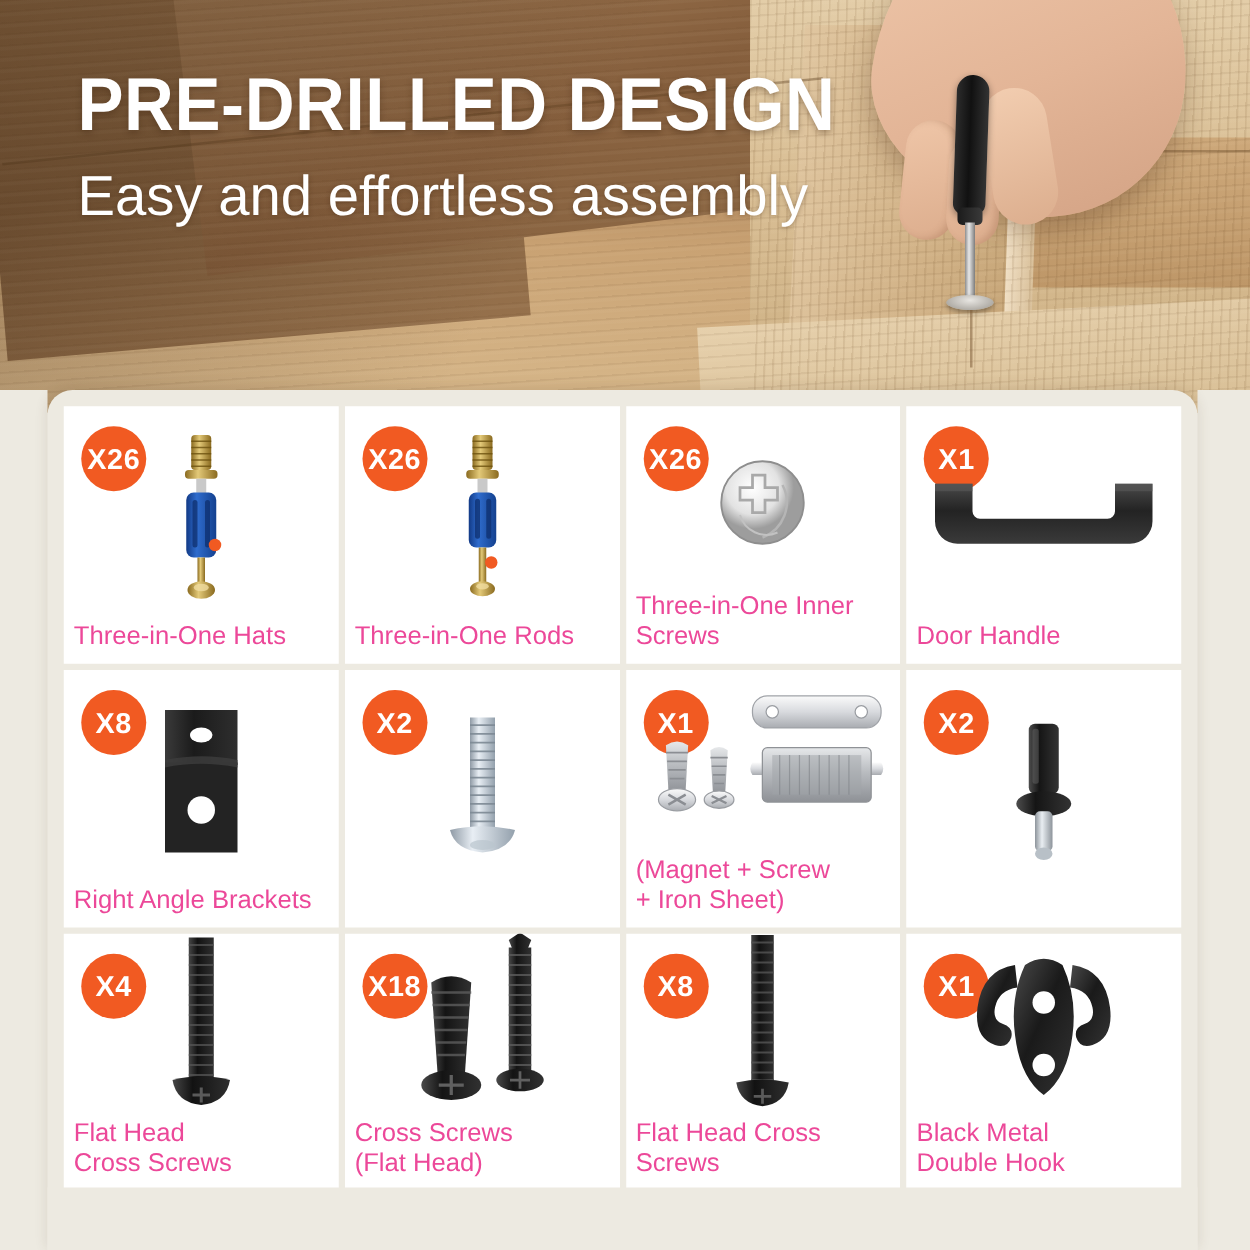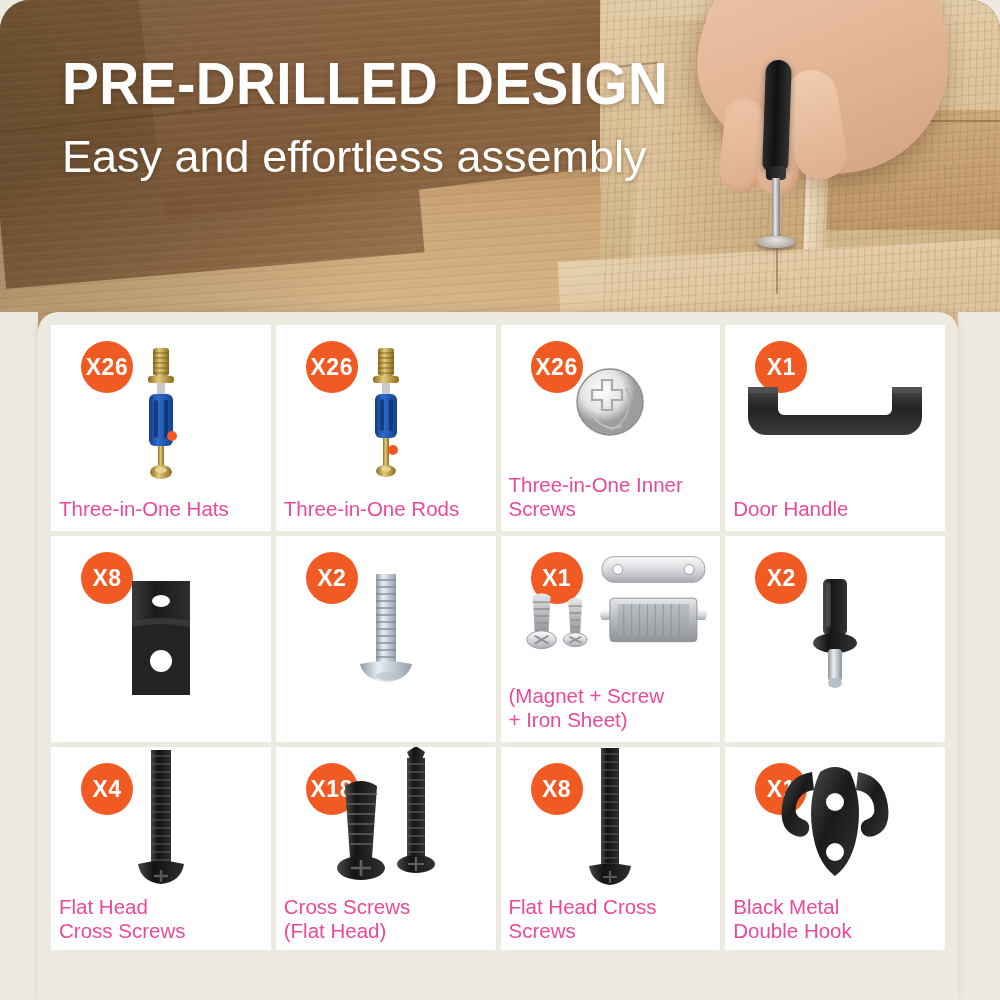--- a/index.html
+++ b/index.html
@@ -1,21 +1,21 @@
 <!DOCTYPE html>
 <html><head>
 <meta charset="utf-8">
 <style>
   html,body{margin:0;padding:0;}
   body{
     width:1000px;height:1000px;overflow:hidden;
     font-family:"Liberation Sans", sans-serif;
     background:#EDEAE1;
   }
-  #stage{position:relative;width:1000px;height:1000px;overflow:hidden;background:#EDEAE1;border-radius:30px;}
+  #stage{position:relative;width:1000px;height:1000px;overflow:hidden;background:#EDEAE1;}
 
   
   .photo{position:absolute;left:0;top:0;width:1000px;height:330px;overflow:hidden;background:#B08A5E;}
   .wood-base{
     position:absolute;inset:0;
     background:
       linear-gradient(180deg,#9A7450 0%,#A97F56 38%,#C9A273 60%,#D8B98C 100%);
   }
   .wood-dark-panel{
     position:absolute;left:-20px;top:-10px;width:420px;height:300px;
@@ -140,21 +140,21 @@
     gap:5px;
   }
   .cell{
     background:#FFFFFF;position:relative;
     display:flex;flex-direction:column;align-items:center;
     box-sizing:border-box;padding:6px 6px 8px 6px;overflow:hidden;
   }
   .badge{
     position:absolute;left:14px;top:16px;width:52px;height:52px;border-radius:50%;
     background:#F15A22;color:#fff;font-weight:bold;font-size:23px;
-    display:flex;align-items:center;justify-content:center;letter-spacing:.5px;margin-left:16px;
+    display:flex;align-items:center;justify-content:center;letter-spacing:.5px;
   }
   .art{
     flex:1;width:100%;display:flex;align-items:center;justify-content:center;
     position:relative;min-height:0;
   }
   .label{
     font-weight:normal;font-size:20.5px;line-height:24px;color:#ec4899;
     text-align:left;width:100%;padding:0 2px 2px 2px;box-sizing:border-box;
     white-space:pre-line;
   }
@@ -329,20 +329,21 @@
                   <stop offset="1" stop-color="#2e2e2e"></stop>
                 </linearGradient>
               </defs>
               <path d="M26 8 h58 v44 h-58 z" fill="url(#brk)"></path>
               <path d="M26 50 h58 v72 h-58 z" fill="#232323"></path>
               <path d="M26 48 q30 -6 58 0 v6 q-30 -6 -58 0 z" fill="#3d3d3d" opacity=".8"></path>
               <ellipse cx="55" cy="28" rx="9" ry="6" fill="#fff"></ellipse>
               <circle cx="55" cy="88" r="11" fill="#fff"></circle>
             </svg>
           </div>
+          <div class="label">Right Angle Brackets</div>
         </div>
         <div class="cell">
           <div class="badge">X2</div>
           <div class="art">
             <svg class="svgart" width="80" height="140" viewBox="0 0 80 140">
               <defs>
                 <linearGradient id="zn" x1="0" x2="1">
                   <stop offset="0" stop-color="#8f9aa5"></stop>
                   <stop offset=".35" stop-color="#e8eef4"></stop>
                   <stop offset="1" stop-color="#93a0ac"></stop>

